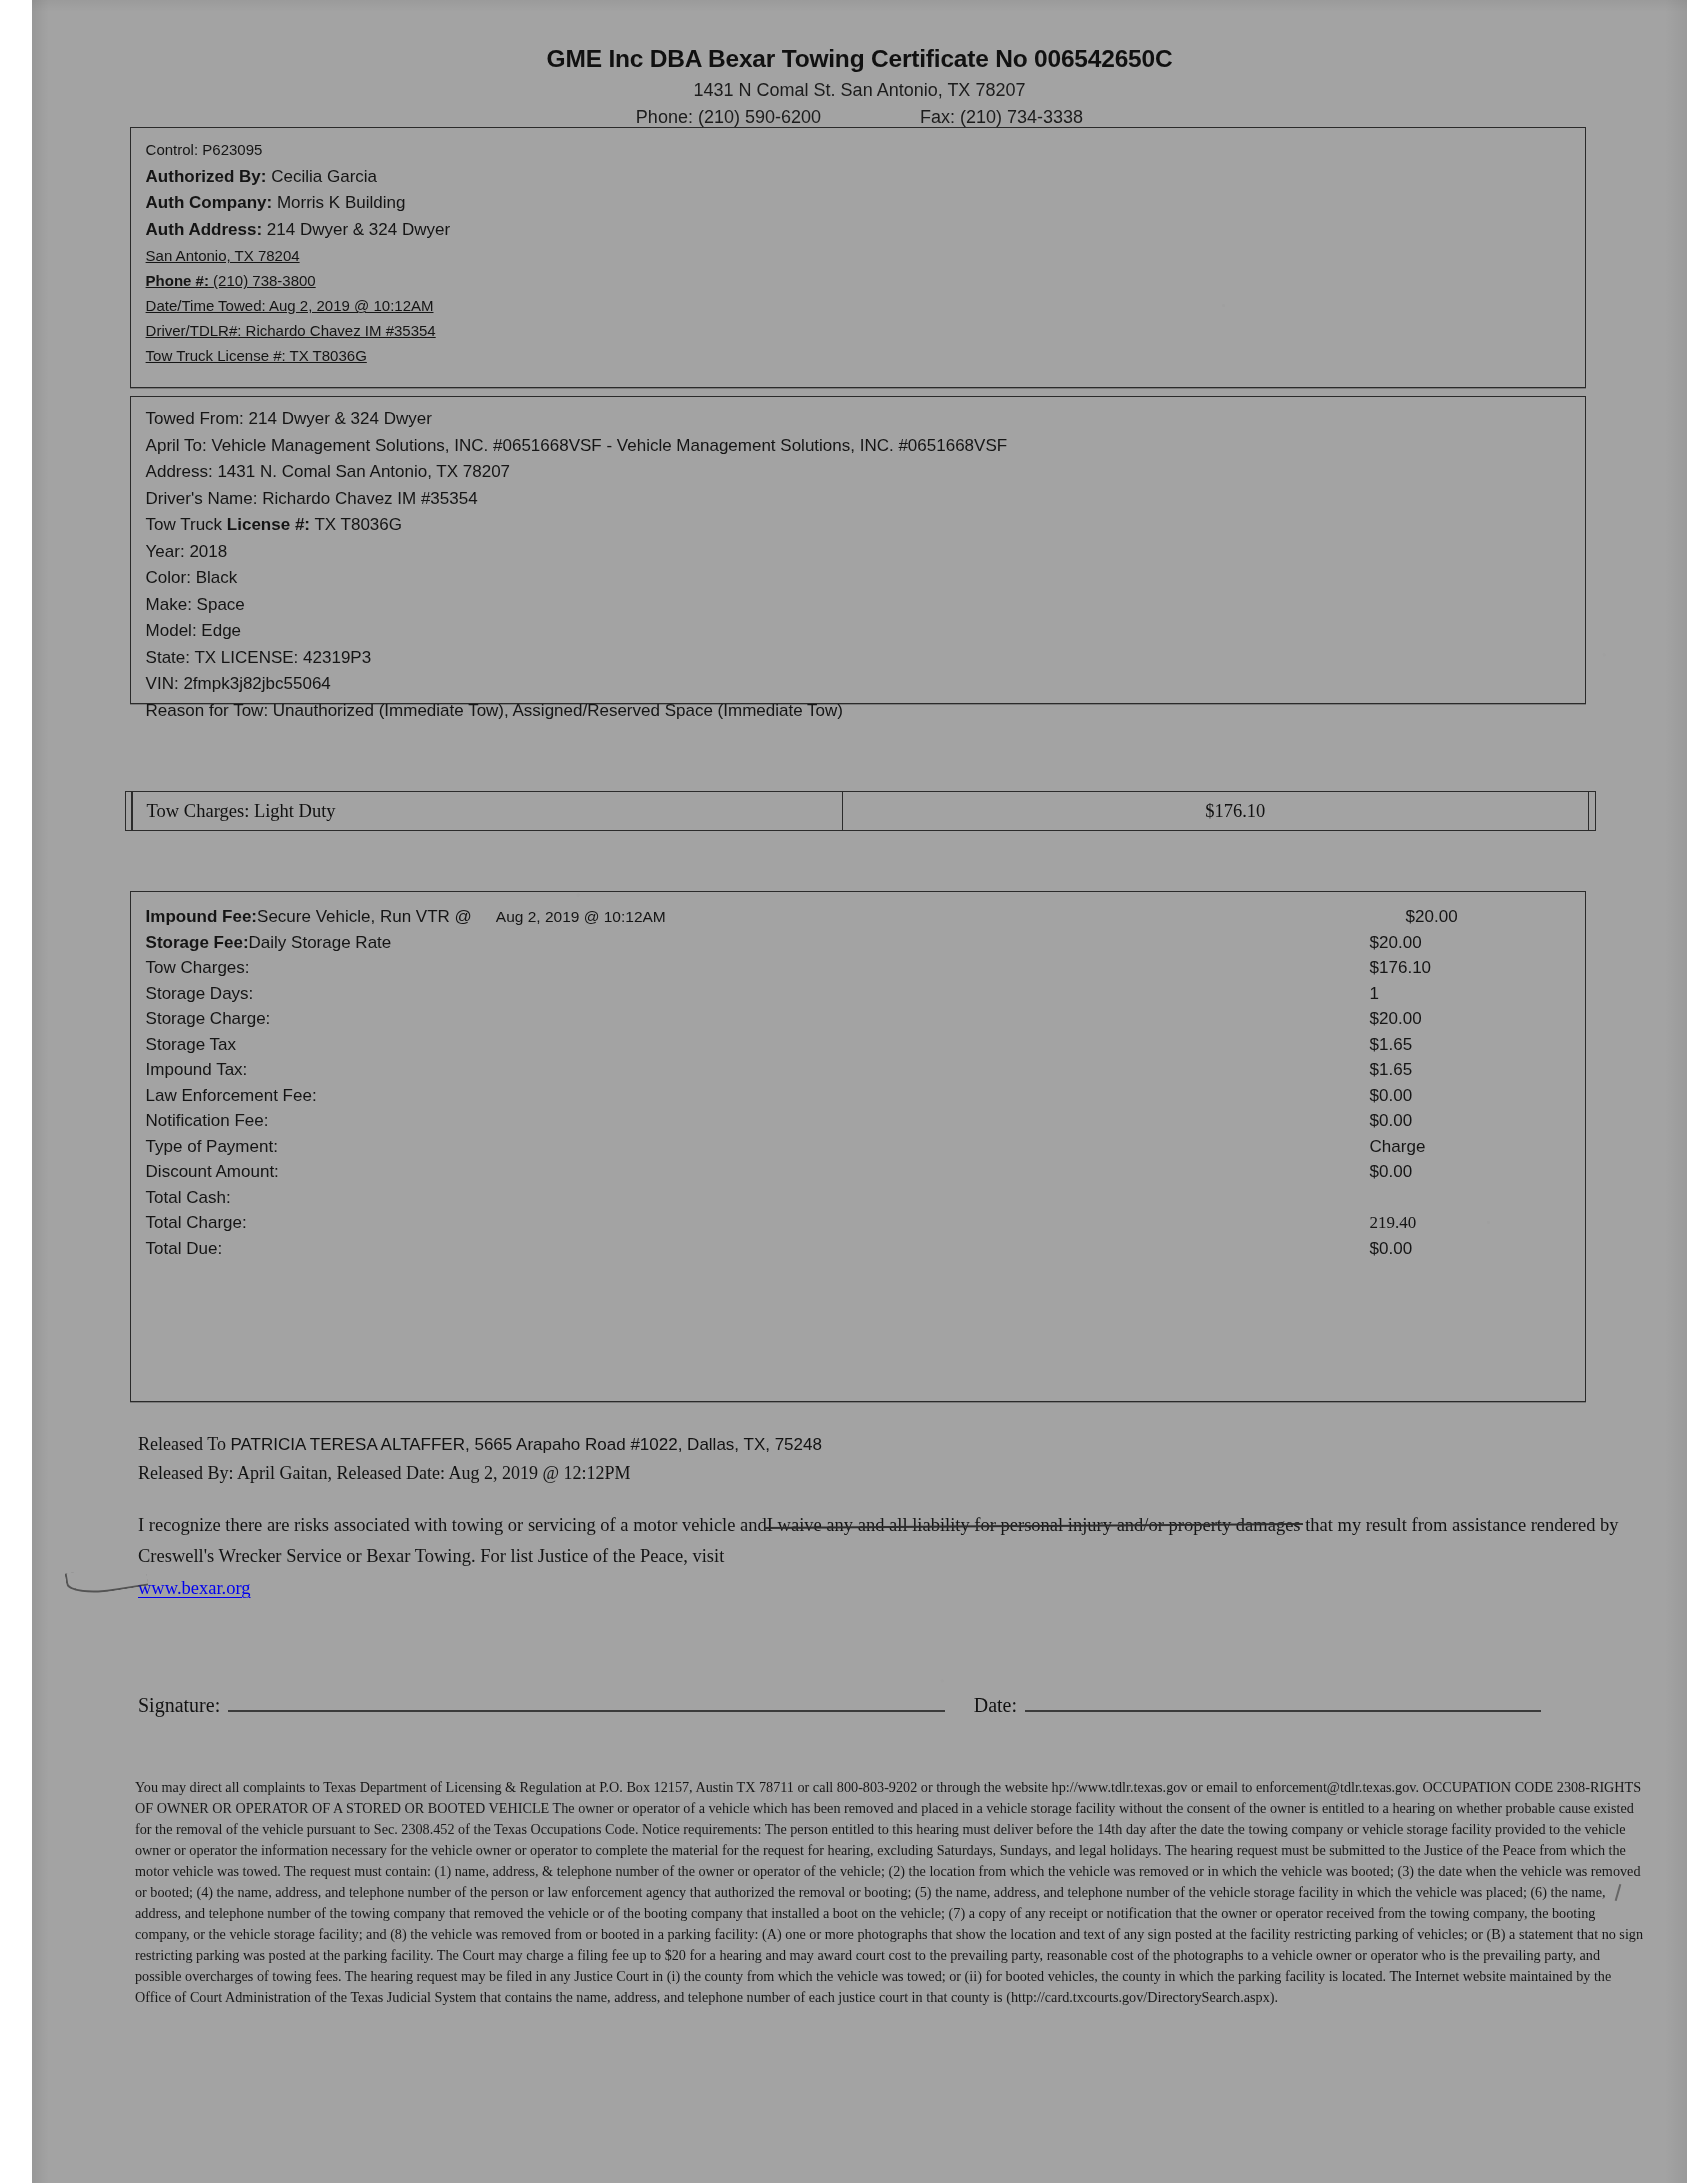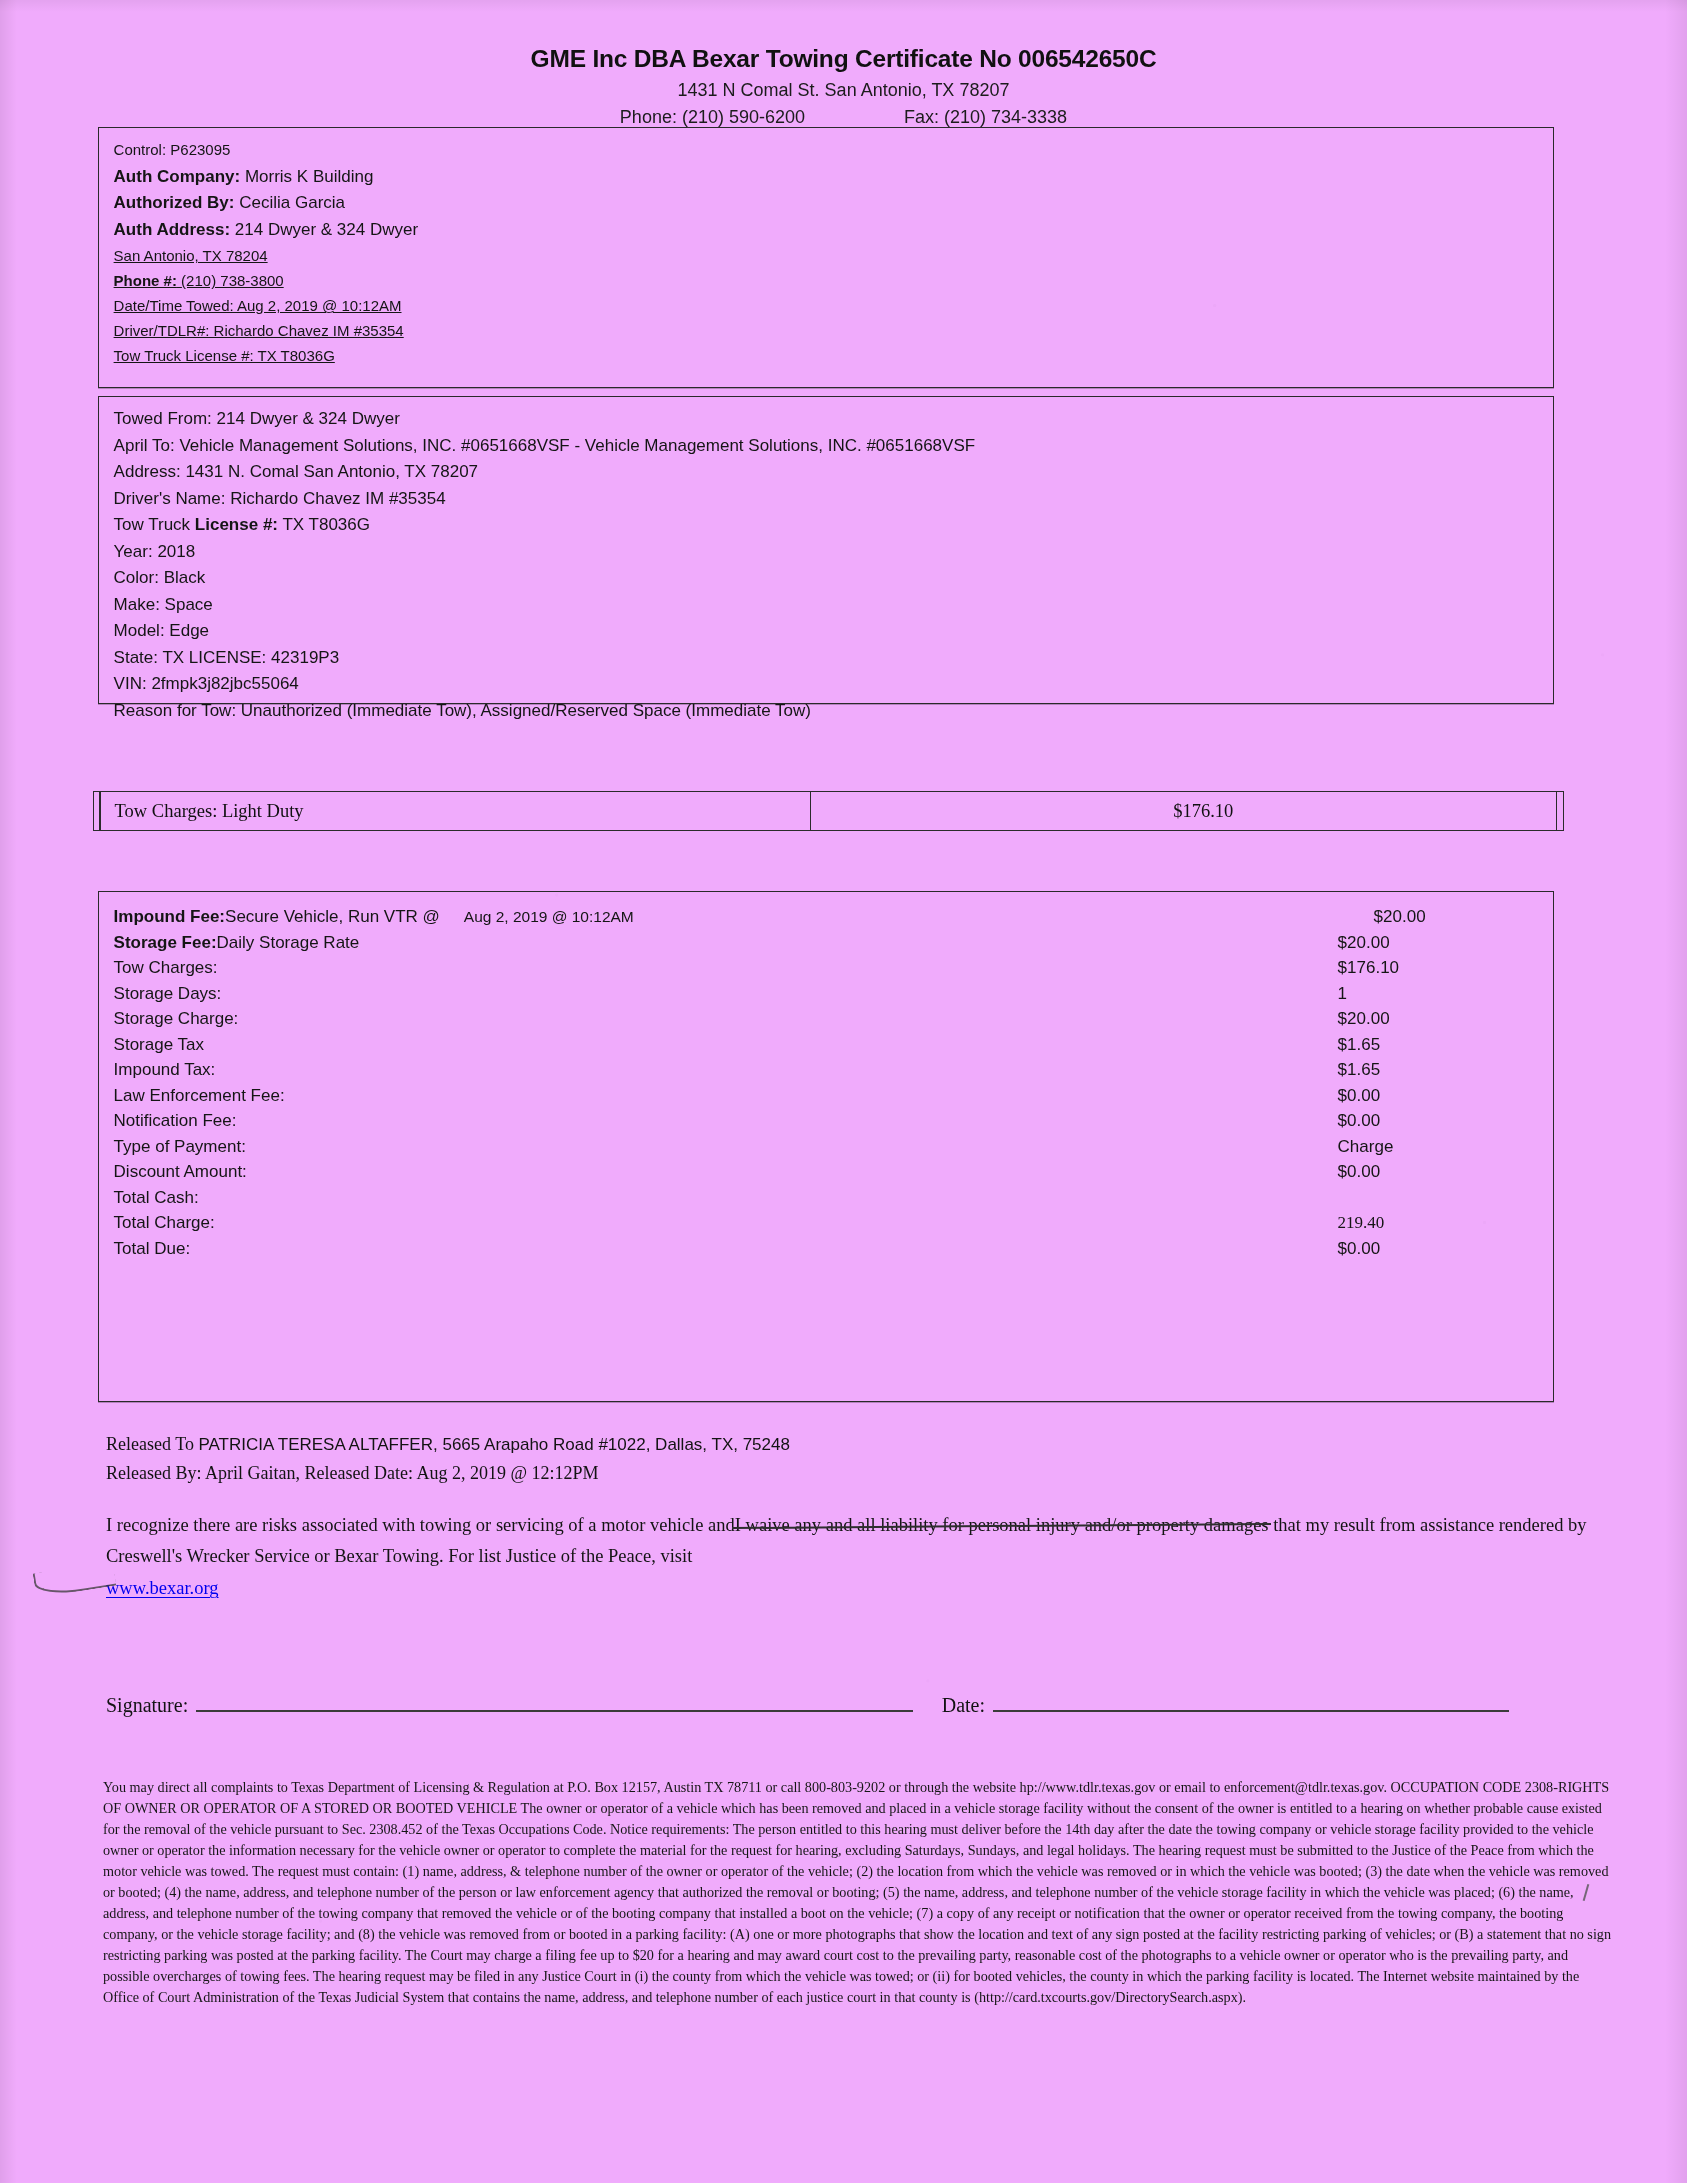--- a/index.html
+++ b/index.html
@@ -13,21 +13,22 @@
     position: relative;
     font-family: "Liberation Sans", sans-serif;
     color: #1a1a1a;
     overflow: hidden;
   }
 
   
   .page {
     position: absolute;
     inset: 0;
-    background: #f0abfc;
+    background: #a3a3a3;
+    margin-left: 32px;
   }
   .scan-noise {
     position: absolute;
     inset: 0;
     pointer-events: none;
     opacity: .5;
     background-image:
       radial-gradient(circle at 12% 7%, rgba(0,0,0,.035) 0 1.3px, transparent 2px),
       radial-gradient(circle at 72% 14%, rgba(0,0,0,.03) 0 1.3px, transparent 2px),
       radial-gradient(circle at 33% 41%, rgba(0,0,0,.028) 0 1.3px, transparent 2px),
@@ -264,26 +265,26 @@
     <div class="hdr-contact">
       <span>Phone: (210) 590-6200</span>
       <span>Fax: (210) 734-3338</span>
     </div>
   </div>
 
   <div class="box" id="auth-box">
     <div class="box-inner">
       <div class="line">Control: P623095</div>
       <div class="line">
+        <span class="b">Authorized By:</span>
+        <span>Cecilia Garcia</span>
+      </div>
+      <div class="line">
         <span class="b">Auth Company:</span>
         <span>Morris K Building</span>
-      </div>
-      <div class="line">
-        <span class="b">Authorized By:</span>
-        <span>Cecilia Garcia</span>
       </div>
       <div class="line">
         <span class="b">Auth Address:</span>
         <span>214 Dwyer &amp; 324 Dwyer</span>
       </div>
       <div class="line small">San Antonio, TX 78204</div>
       <div class="line small">
         <span class="b">Phone #:</span>
         <span>(210) 738-3800</span>
       </div>

